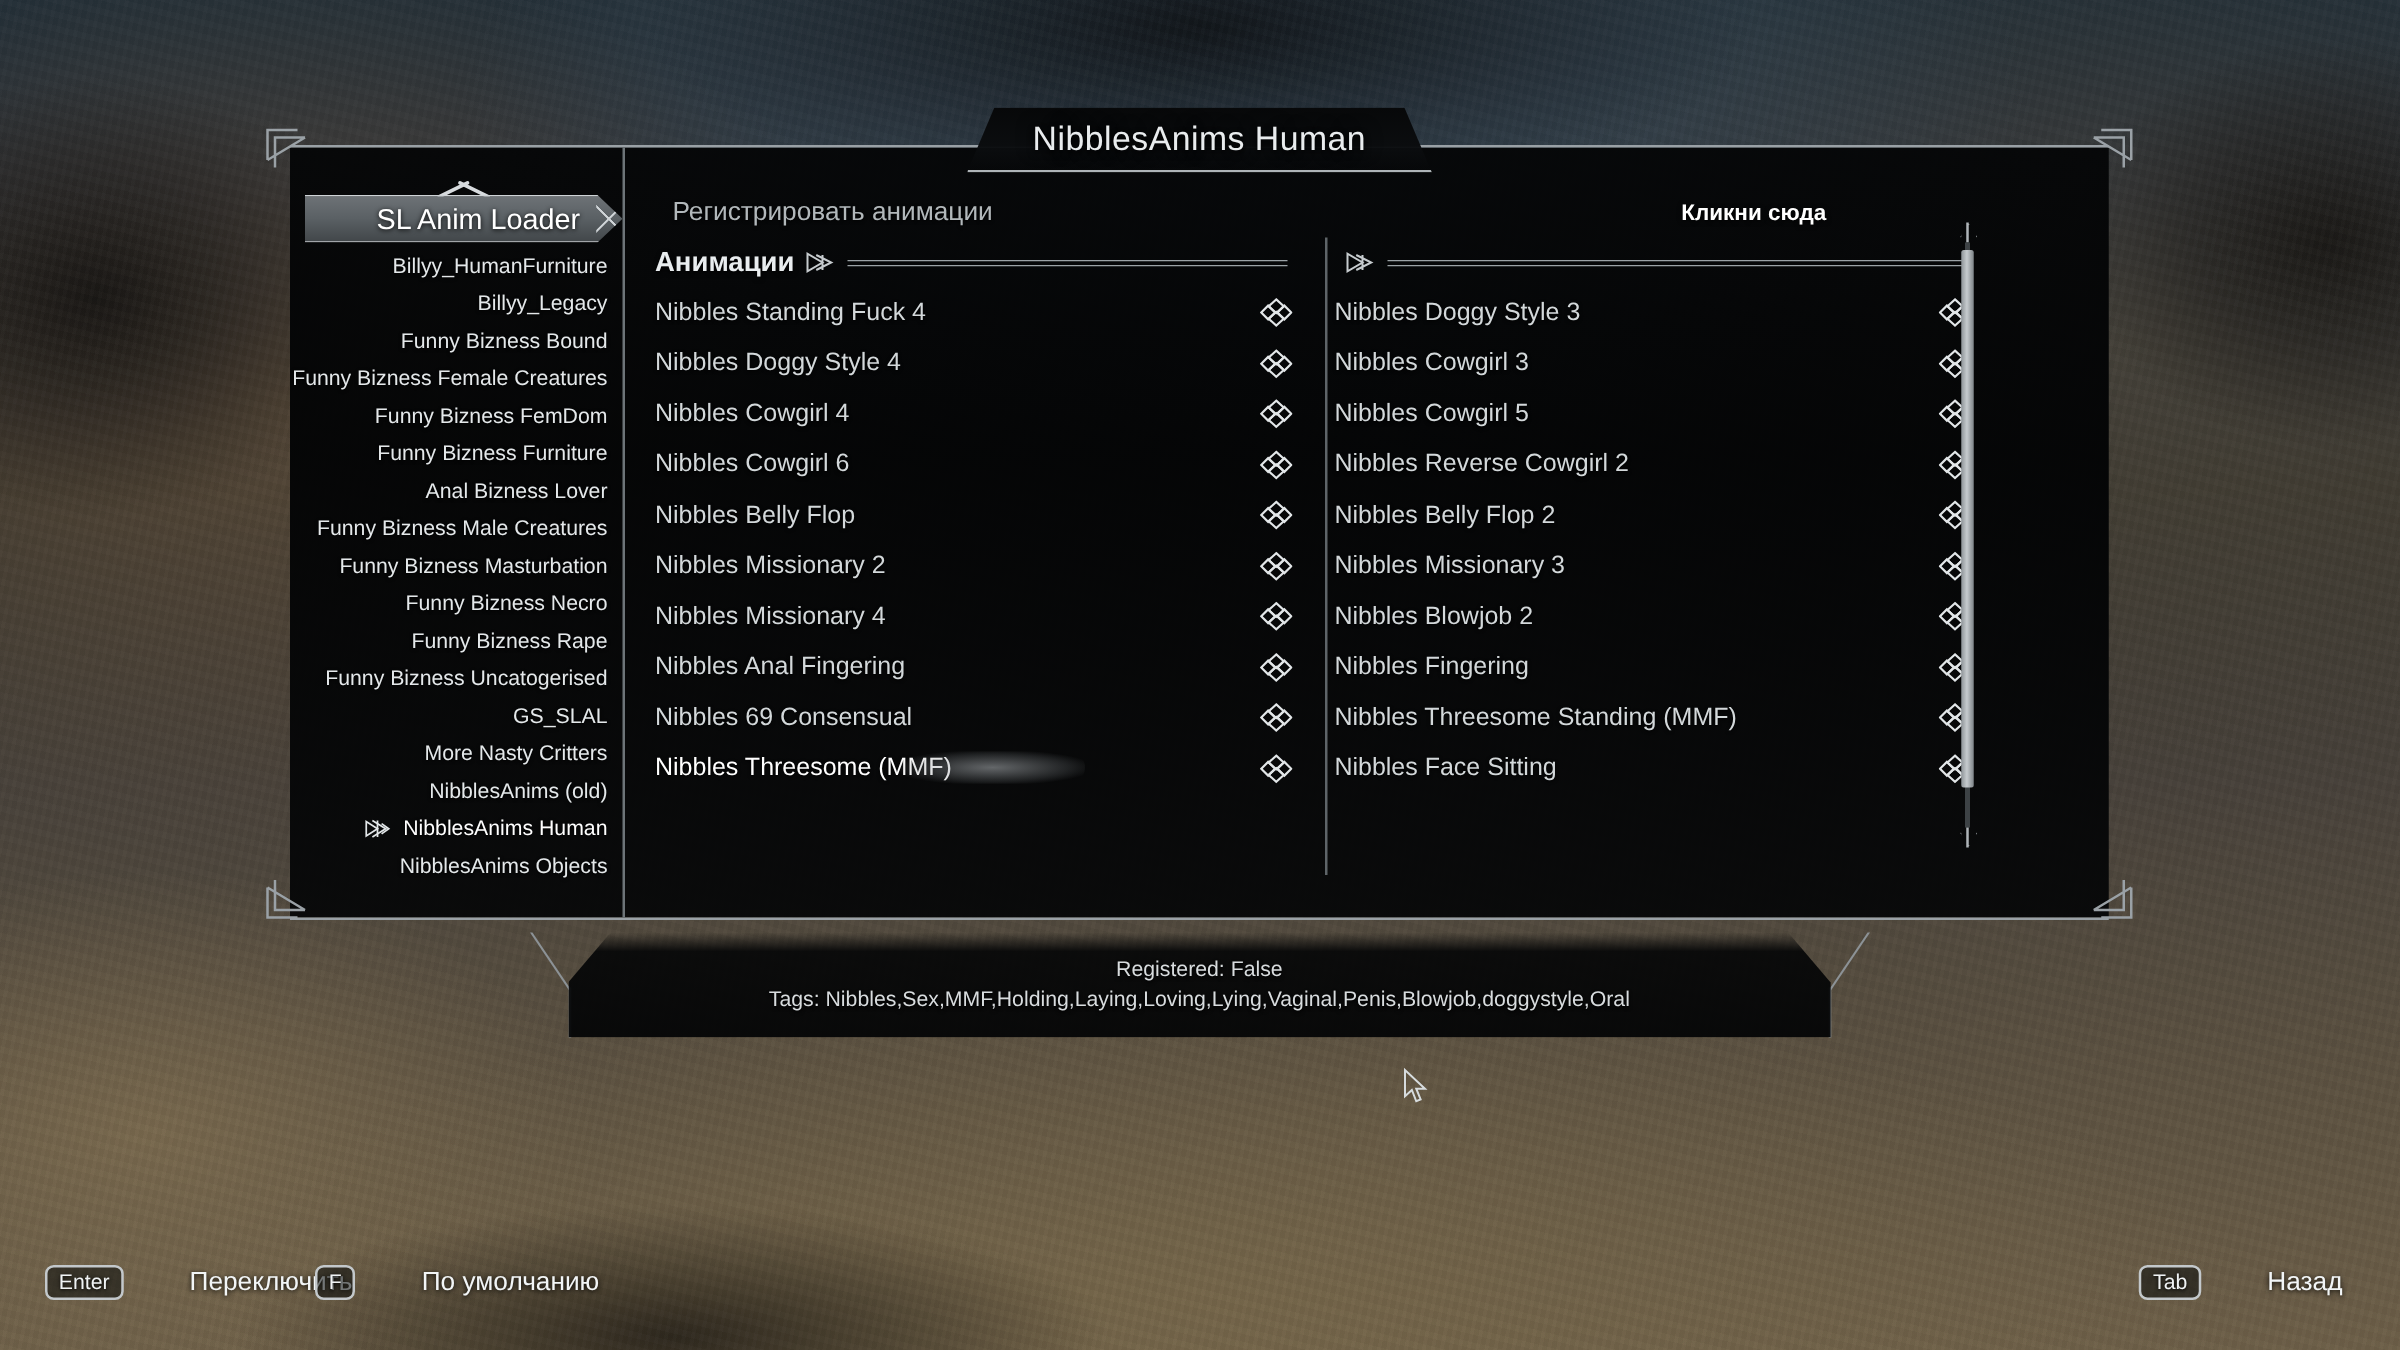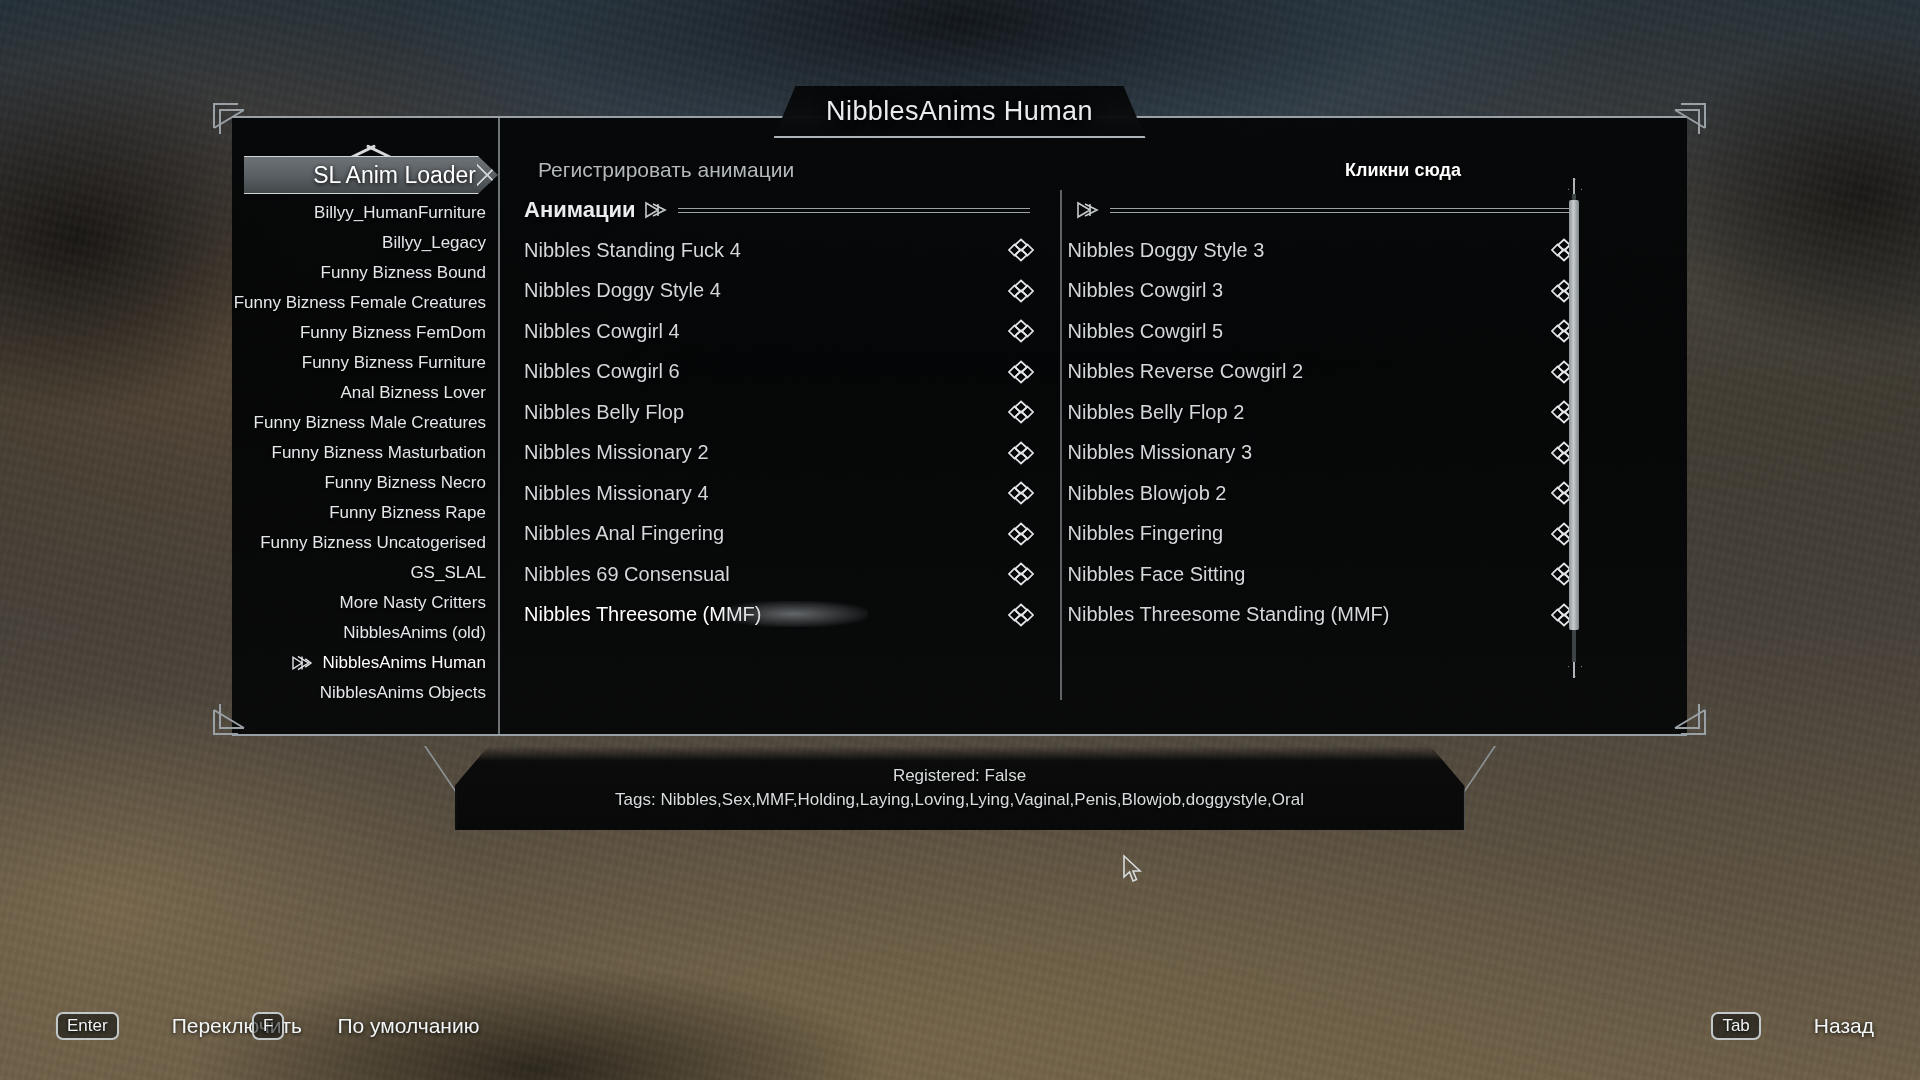--- a/index.html
+++ b/index.html
@@ -126,21 +126,21 @@
   .chev-up::before { left: 0;  transform-origin: right bottom; transform: rotate(-26deg); }
   .chev-up::after  { right: 0; transform-origin: left  bottom; transform: rotate(26deg); }
 
   #sidebar-selected {
     position: relative;
     height: 38px;
     margin: 2px 0 4px 0;
     display: flex;
     align-items: center;
     justify-content: flex-end;
-    padding-right: 22px;
+    padding-right: 34px;
     background: linear-gradient(180deg, #6d7276 0%, #5a6064 50%, #42474a 100%);
     clip-path: polygon(0 0, calc(100% - 20px) 0, 100% 50%, calc(100% - 20px) 100%, 0 100%);
     border-top: 1px solid #cfd4d7;
     border-bottom: 1px solid #cfd4d7;
   }
   #sidebar-selected .sel-text {
     font-size: 23px;
     color: #fff;
     text-shadow: 0 1px 4px #000;
     white-space: nowrap;
@@ -375,21 +375,21 @@
     left: 0; right: 0;
     bottom: 28px;
     height: 40px;
   }
   .key-group {
     position: absolute;
     display: flex;
     align-items: center;
     gap: 9px;
   }
-  .key-group.left1  { left: 56px; align-items: center;  }
+  .key-group.left1  { left: 36px; align-items: center;  }
   .key-group.left2  { left: 252px; }
   .key-group.right1 { right: 46px; }
   .keycap {
     display: inline-flex;
     align-items: center;
     justify-content: center;
     min-width: 28px;
     height: 28px;
     padding: 0 9px;
     border: 2px solid #c3c8cb;
@@ -888,32 +888,32 @@
                 <span class="opt-box">
                   <svg class="knot" viewBox="0 0 26 24">
                     <path d="M13 1.5 L19 7 L13 12.5 L7 7 Z"></path>
                     <path d="M13 11.5 L19 17 L13 22.5 L7 17 Z"></path>
                     <path d="M6.5 6.5 L12 12 L6.5 17.5 L1 12 Z"></path>
                     <path d="M19.5 6.5 L25 12 L19.5 17.5 L14 12 Z"></path>
                   </svg>
                 </span>
               </div>
               <div class="opt-row">
+                <span class="opt-label">Nibbles Threesome Standing (MMF)</span>
+                <span class="opt-box">
+                  <svg class="knot" viewBox="0 0 26 24">
+                    <path d="M13 1.5 L19 7 L13 12.5 L7 7 Z"></path>
+                    <path d="M13 11.5 L19 17 L13 22.5 L7 17 Z"></path>
+                    <path d="M6.5 6.5 L12 12 L6.5 17.5 L1 12 Z"></path>
+                    <path d="M19.5 6.5 L25 12 L19.5 17.5 L14 12 Z"></path>
+                  </svg>
+                </span>
+              </div>
+              <div class="opt-row">
                 <span class="opt-label">Nibbles Face Sitting</span>
-                <span class="opt-box">
-                  <svg class="knot" viewBox="0 0 26 24">
-                    <path d="M13 1.5 L19 7 L13 12.5 L7 7 Z"></path>
-                    <path d="M13 11.5 L19 17 L13 22.5 L7 17 Z"></path>
-                    <path d="M6.5 6.5 L12 12 L6.5 17.5 L1 12 Z"></path>
-                    <path d="M19.5 6.5 L25 12 L19.5 17.5 L14 12 Z"></path>
-                  </svg>
-                </span>
-              </div>
-              <div class="opt-row">
-                <span class="opt-label">Nibbles Threesome Standing (MMF)</span>
                 <span class="opt-box">
                   <svg class="knot" viewBox="0 0 26 24">
                     <path d="M13 1.5 L19 7 L13 12.5 L7 7 Z"></path>
                     <path d="M13 11.5 L19 17 L13 22.5 L7 17 Z"></path>
                     <path d="M6.5 6.5 L12 12 L6.5 17.5 L1 12 Z"></path>
                     <path d="M19.5 6.5 L25 12 L19.5 17.5 L14 12 Z"></path>
                   </svg>
                 </span>
               </div>
             </div>

